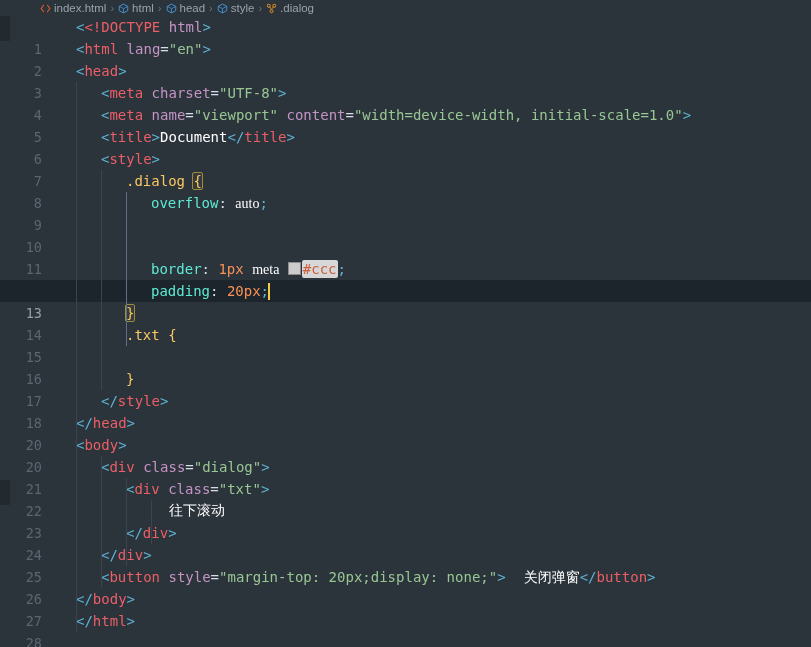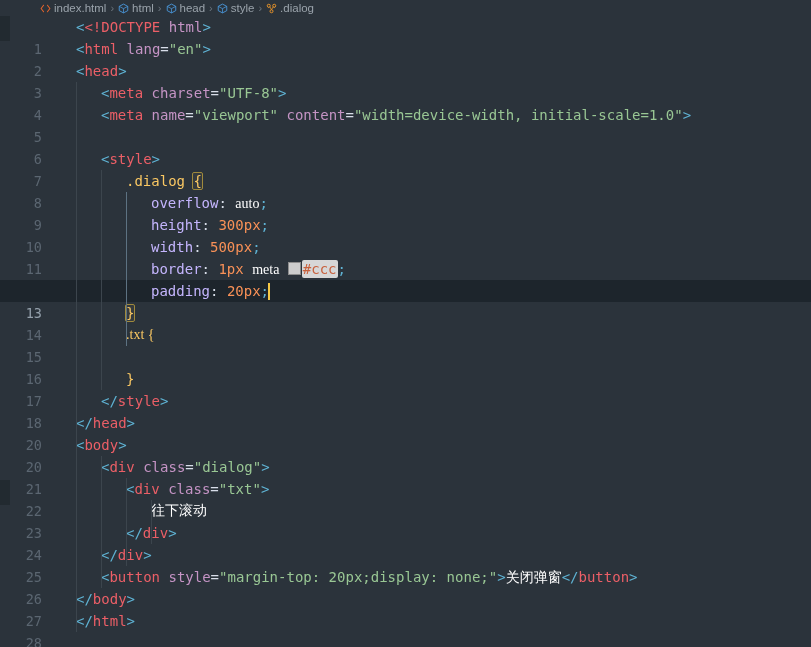--- a/index.html
+++ b/index.html
@@ -109,21 +109,21 @@
   .iguide.active { background: #5d7282; }
 
   
   .t-punc   { color: #5fb3d4; }   
   .t-tag    { color: #ec5f67; }   
   .t-attr   { color: #c594c5; }   
   .t-eq     { color: #d8dee9; }
   .t-str    { color: #99c794; }   
   .t-text   { color: #ffffff; }   
   .t-sel    { color: #fac863; }   
-  .t-prop   { color: #c4b5fd; }   
+  .t-prop   { color: #5eead4; }   
   .t-val    { color: #ffffff; font-family: Liberation Serif, serif; }   
   .t-num    { color: #f99157; }   
   .t-semi   { color: #5fb3d4; }
   .t-brace  { color: #fac863; }
   .t-colon  { color: #d8dee9; }
 
   
   .brk-match {
     outline: 1px solid #a08a3c;
     background: rgba(250,200,99,0.05);
@@ -150,21 +150,21 @@
   
   .cursor {
     display: inline-block;
     width: 2px;
     height: 17px;
     background: #f6c945;
     vertical-align: -4px;
     margin-left: -1px;
   }
 
-  .cjk { font-family: Liberation Mono, monospace; }
+  .cjk { font-family: Liberation Mono, monospace; margin-left: 18px; }
 </style>
 </head>
 <body>
 
 <div id="breadcrumb">
 
   <span class="crumb">
     <span class="crumb-ico">
       <svg width="11" height="11" viewBox="0 0 16 16">
         <path d="M5.2 3.2 1.6 8l3.6 4.8" fill="none" stroke="#e8642a" stroke-width="1.5" stroke-linecap="round" stroke-linejoin="round"></path>
@@ -255,65 +255,64 @@
       <span class="code" style="left:101px;"><span class="t-punc">&lt;</span><span class="t-tag">meta</span><span> </span><span class="t-attr">charset</span><span class="t-eq">=</span><span class="t-str">"UTF-8"</span><span class="t-punc">&gt;</span></span>
     </div>
 
     <div class="line">
       <span class="lineno">5</span>
       <span class="code" style="left:101px;"><span class="t-punc">&lt;</span><span class="t-tag">meta</span><span> </span><span class="t-attr">name</span><span class="t-eq">=</span><span class="t-str">"viewport"</span><span> </span><span class="t-attr">content</span><span class="t-eq">=</span><span class="t-str">"width=device-width, initial-scale=1.0"</span><span class="t-punc">&gt;</span></span>
     </div>
 
     <div class="line">
       <span class="lineno">6</span>
+      <span class="code" style="left:101px;"><span class="t-punc">&lt;</span><span class="t-tag">title</span><span class="t-punc">&gt;</span><span class="t-text">Document</span><span class="t-punc">&lt;/</span><span class="t-tag">title</span><span class="t-punc">&gt;</span></span>
     </div>
 
     <div class="line">
       <span class="lineno">7</span>
       <span class="code" style="left:101px;"><span class="t-punc">&lt;</span><span class="t-tag">style</span><span class="t-punc">&gt;</span></span>
     </div>
 
     <div class="line">
       <span class="lineno">8</span>
       <span class="code" style="left:126px;"><span class="t-sel">.dialog</span><span> </span><span class="t-brace brk-match">{</span></span>
     </div>
 
     <div class="line">
       <span class="lineno">9</span>
       <span class="code" style="left:151px;"><span class="t-prop">overflow</span><span class="t-colon">: </span><span class="t-val">auto</span><span class="t-semi">;</span></span>
     </div>
 
     <div class="line">
       <span class="lineno">10</span>
-      <span class="code" style="left:151px;"><span class="t-prop">height</span><span class="t-colon">: </span><span class="t-num">300px</span><span class="t-semi">;</span></span>
     </div>
 
     <div class="line">
       <span class="lineno">11</span>
-      <span class="code" style="left:151px;"><span class="t-prop">width</span><span class="t-colon">: </span><span class="t-num">500px</span><span class="t-semi">;</span></span>
     </div>
 
     <div class="line">
       <span class="lineno">12</span>
       <span class="code" style="left:151px;"><span class="t-prop">border</span><span class="t-colon">: </span><span class="t-num">1px</span><span> </span><span class="t-val">meta</span><span> </span><span class="color-swatch"></span><span class="hex-hl">#ccc</span><span class="t-semi">;</span></span>
     </div>
 
     <div class="line active-line">
       <span class="lineno">13</span>
       <span class="code" style="left:151px;"><span class="t-prop">padding</span><span class="t-colon">: </span><span class="t-num">20px</span><span class="t-semi">;</span><span class="cursor"></span></span>
     </div>
 
     <div class="line">
       <span class="lineno">14</span>
       <span class="code" style="left:126px;"><span class="t-brace brk-match">}</span></span>
     </div>
 
     <div class="line">
       <span class="lineno">15</span>
-      <span class="code" style="left:126px;font-family:Liberation Serif, serif;"><span class="t-sel">.txt</span><span> </span><span class="t-brace">{</span></span>
+      <span class="code" style="left:126px;"><span class="t-sel">.txt</span><span> </span><span class="t-brace">{</span></span>
     </div>
 
     <div class="line">
       <span class="lineno">16</span>
     </div>
 
     <div class="line">
       <span class="lineno">17</span>
       <span class="code" style="left:126px;"><span class="t-brace">}</span></span>
     </div>

